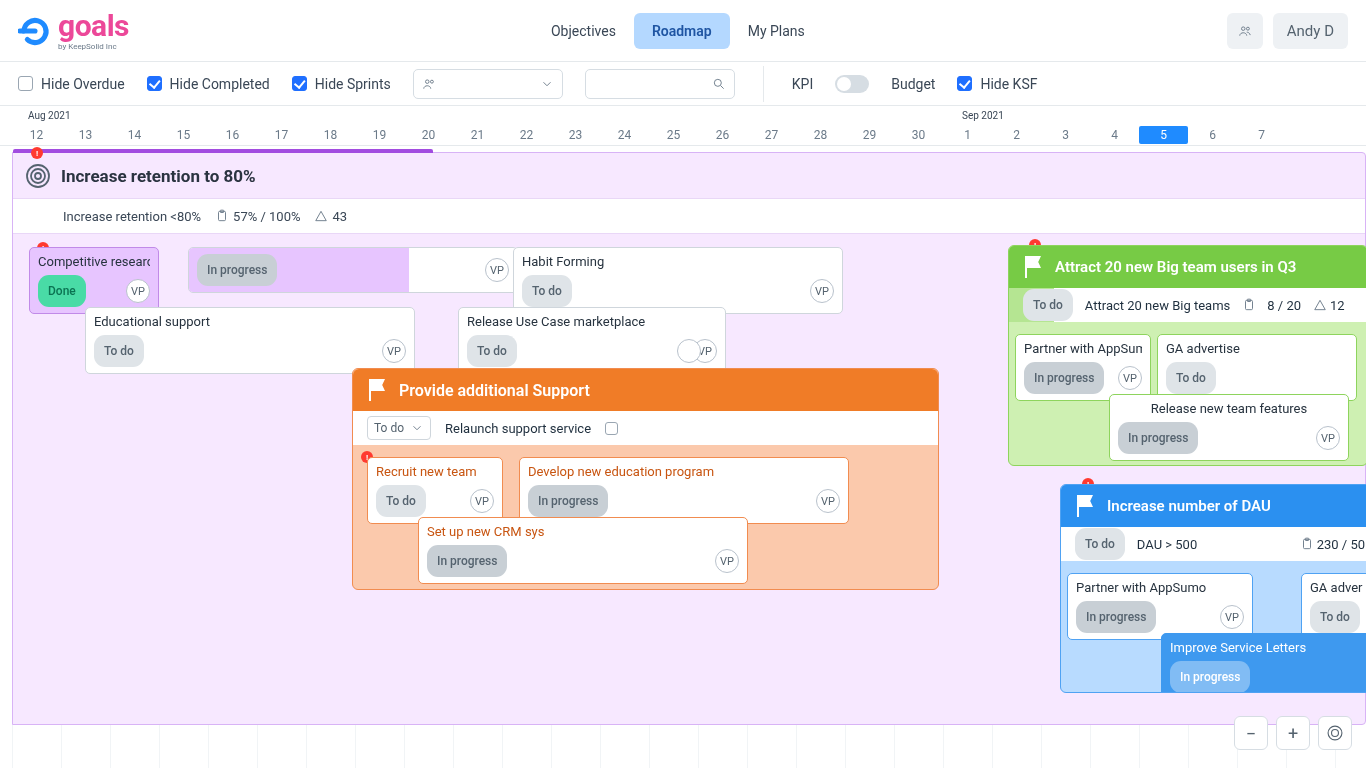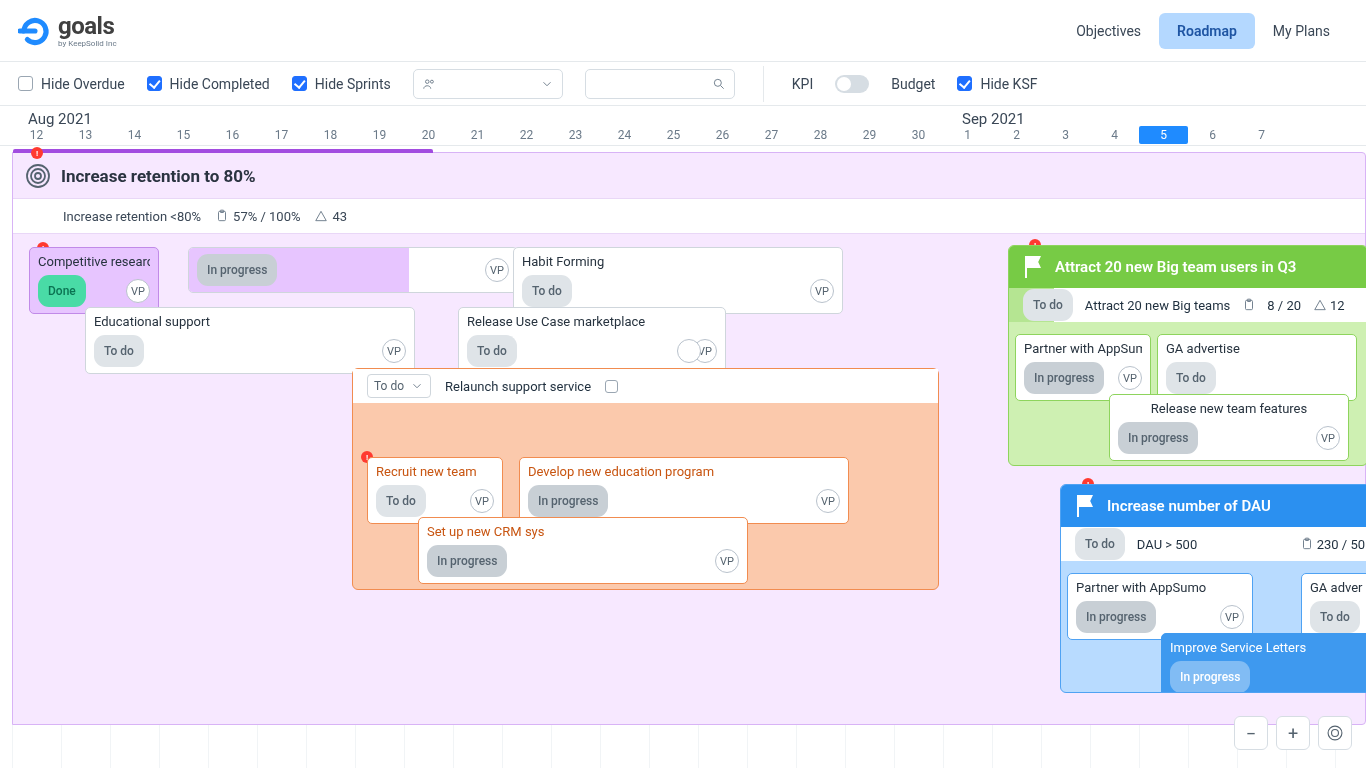--- a/index.html
+++ b/index.html
@@ -3,21 +3,21 @@
 <meta charset="utf-8">
 <style>
   * { box-sizing: border-box; margin: 0; padding: 0; font-family: -apple-system, BlinkMacSystemFont, "Segoe UI", Roboto, sans-serif; }
   body { background: #fff; width: 1366px; height: 768px; overflow: hidden; position: relative; color: #1f2f3e; }
 
   
   .topbar { display: flex; align-items: center; height: 62px; padding: 0 18px; border-bottom: 1px solid #e5e9ec; justify-content: space-between; }
   .logo { display: flex; align-items: center; gap: 6px; }
   .logo svg { width: 34px; height: 34px; }
   .logo-txt { display: flex; flex-direction: column; line-height: 1; }
-  .logo-txt .big { font-size: 24px; font-weight: 700; color: #404040; letter-spacing: -0.5px; }
+  .logo-txt .big { font-size: 30px; font-weight: 700; color: #ec4899; letter-spacing: -0.5px; }
   .logo-txt .sm  { font-size: 8px; color: #6b7a89; margin-top: 2px; }
   .nav { display: flex; gap: 0; }
   .nav a { padding: 10px 18px; font-size: 14px; color: #3a4756; border-radius: 6px; cursor: pointer; }
   .nav a.active { background: #b4d8ff; color: #1f55a3; font-weight: 600; }
   .userbox { display: flex; align-items: center; gap: 10px; }
   .userbox .iconbtn, .userbox .namebtn {
     background: #eef1f4; border-radius: 6px; height: 36px; display: flex; align-items: center;
     justify-content: center; color: #55636f; cursor: pointer;
   }
   .userbox .iconbtn { width: 36px; }
@@ -30,21 +30,21 @@
   .cbox.on { background: #1f6fff; border-color: #1f6fff; }
   .cbox.on::after { content: ""; width: 5px; height: 8px; border: solid #fff; border-width: 0 2px 2px 0; transform: rotate(40deg) translate(-0.5px,-1px); }
   .fsel { width: 150px; height: 30px; border: 1px solid #d6dde3; border-radius: 5px; display: flex; align-items: center; padding: 0 8px; color: #9aa6b2; justify-content: space-between; cursor: pointer; }
   .fsearch { width: 150px; height: 30px; border: 1px solid #d6dde3; border-radius: 5px; display: flex; align-items: center; padding: 0 8px; color: #9aa6b2; justify-content: flex-end; cursor: text; }
   .vline { width: 1px; height: 36px; background: #e5e9ec; margin: 0 6px; }
   .toggle { width: 34px; height: 18px; background: #d6dde3; border-radius: 9px; position: relative; cursor: pointer; }
   .toggle::after { content: ""; width: 14px; height: 14px; background: #fff; border-radius: 50%; position: absolute; top: 2px; left: 2px; }
 
   
   .tlhead { position: relative; height: 40px; border-bottom: 1px solid #e5e9ec; }
-  .monthlbl { position: absolute; top: 4px; font-size: 15px; color: #3a4756; }
+  .monthlbl { position: absolute; top: 4px; font-size: 10px; color: #3a4756; }
   .days { position: absolute; left: 12px; right: 0; top: 22px; display: flex; }
   .days span { width: 49px; text-align: center; font-size: 12px; color: #6b7a89; flex: 0 0 49px; }
   .days span.hl { background: #1f8bff; color: #fff; border-radius: 2px; padding: 2px 0; margin-top: -2px; }
 
   
   .canvas { position: absolute; left: 12px; top: 152px; right: 0; bottom: 0; }
   .canvas::before {
     content: ""; position: absolute; inset: 0;
     background-image: repeating-linear-gradient(to right, #f1f4f6 0,#f1f4f6 1px, transparent 1px, transparent 49px);
   }
@@ -129,20 +129,31 @@
     </svg>
     <div class="logo-txt">
       <span class="big">goals</span>
       <span class="sm">by KeepSolid Inc</span>
     </div>
   </div>
   <div class="nav">
     <a>Objectives</a>
     <a class="active">Roadmap</a>
     <a>My Plans</a>
+  </div>
+  <div class="userbox">
+    <div class="iconbtn">
+      <svg class="mini" viewBox="0 0 24 24">
+          <circle cx="9" cy="8" r="3"></circle>
+          <path d="M3 20c0-3 3-5 6-5s6 2 6 5"></path>
+          <circle cx="17" cy="8" r="2.5"></circle>
+          <path d="M15 14c2 0 5 1 6 5"></path>
+        </svg>
+    </div>
+    <div class="namebtn">Andy D</div>
   </div>
 </div>
 
 <div class="filterbar">
   <label class="chk">
     <span class="cbox"></span>
       <span>Hide Overdue</span>
   </label>
   <label class="chk">
     <span class="cbox on"></span>
@@ -277,20 +288,24 @@
           <span class="status">To do</span>
         <span class="dbl-avatar">
             <span class="avatar"></span>
             <span class="avatar">VP</span>
           </span>
       </div>
     </div>
   </div>
 
   <div class="goalO">
+    <div class="hdr">
+      <span class="flag"></span>
+      <span>Provide additional Support</span>
+    </div>
     <div class="kr">
       <div class="sel">
         <span>To do</span>
         <svg class="mini" viewBox="0 0 24 24">
             <path d="M6 9l6 6 6-6"></path>
           </svg>
       </div>
       <span>Relaunch support service</span>
       <span class="cbox" style="width:13px;height:13px;"></span>
     </div>

